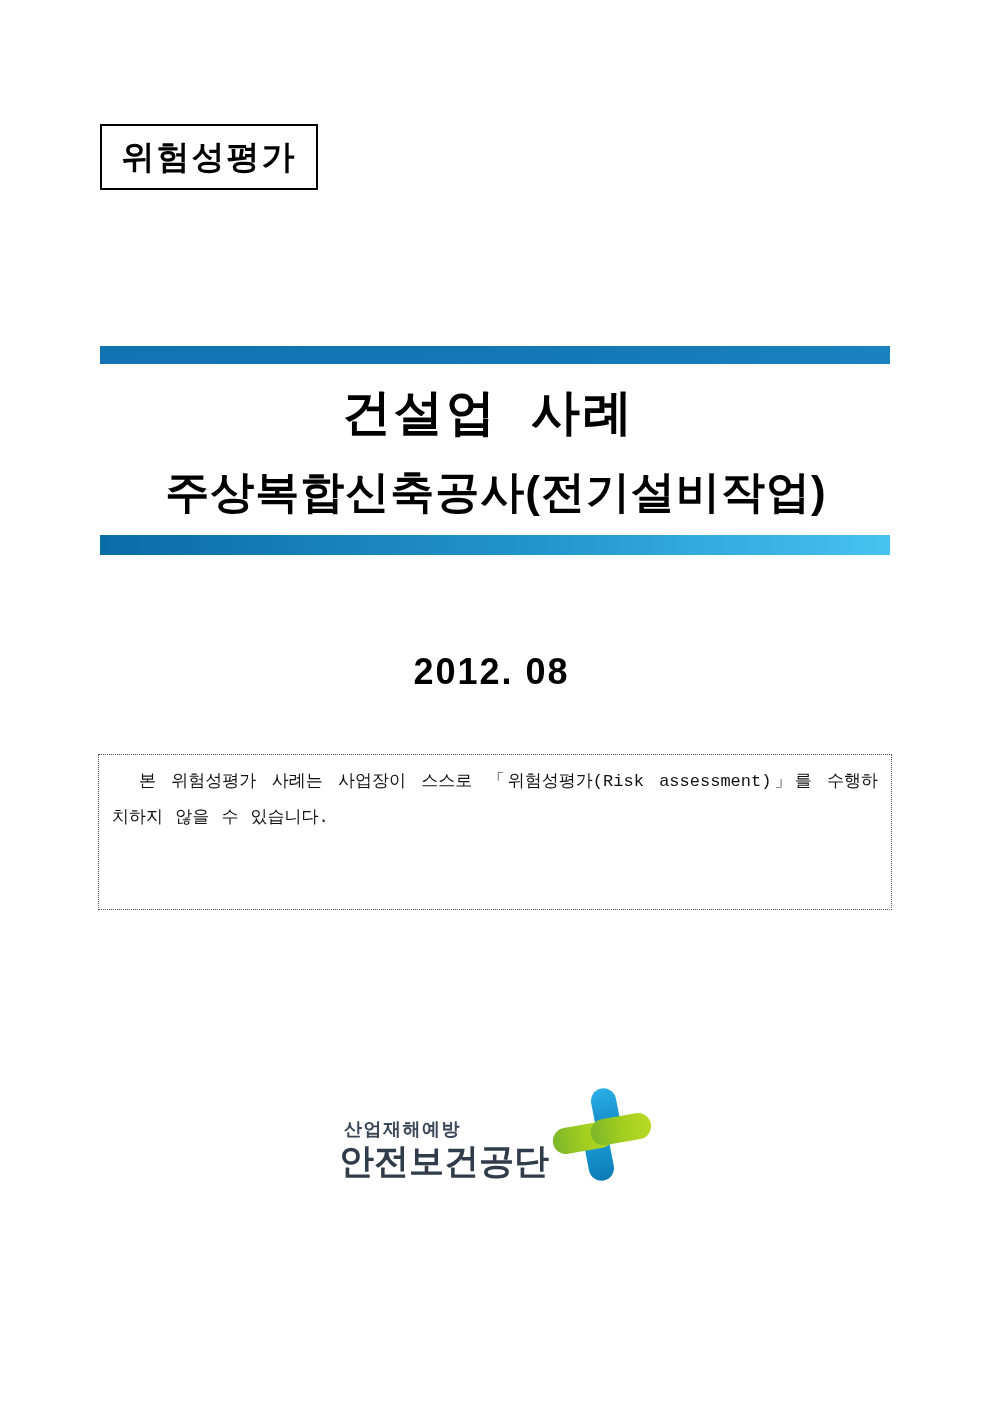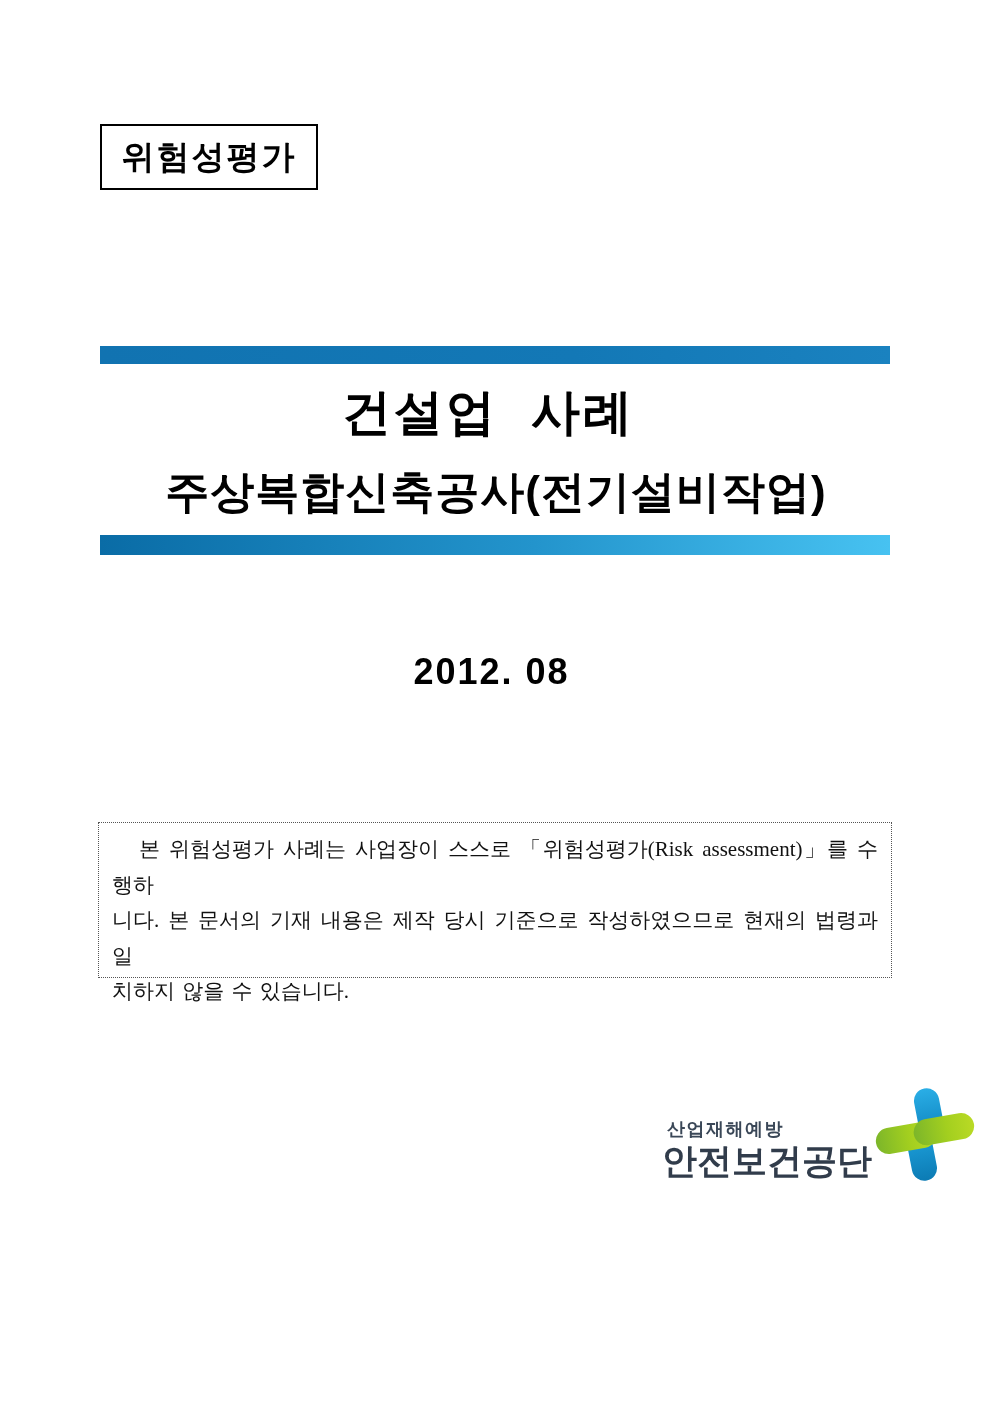--- a/index.html
+++ b/index.html
@@ -87,51 +87,51 @@
     text-align: center;
     font-size: 36px;
     font-weight: bold;
     letter-spacing: 2px;
   }
 
   
   .disclaimer {
     position: absolute;
     left: 98px;
-    top: 822px;
+    top: 754px;
     width: 794px;
     height: 156px;
     box-sizing: border-box;
     border: 1px dotted #555555;
     padding: 9px 13px 0 13px;
-    font-family: Liberation Serif, serif;
-    font-size: 21px;
+    font-family: Liberation Mono, monospace;
+    font-size: 17px;
     line-height: 35.5px;
     color: #111111;
   }
   .disclaimer .line {
     text-align: justify;
     text-align-last: justify;
     word-spacing: 2px;
   }
   .disclaimer .line.first {
     text-indent: 27px;
   }
   .disclaimer .line.last {
     text-align-last: left;
   }
 
   
   .logo {
     position: absolute;
     left: 0;
-    right: 16px;
+    right: 0;
     top: 1088px;
     display: flex;
-    justify-content: flex-end;
+    justify-content: center;
     align-items: flex-end;
   }
   .logo-textcol {
     display: flex;
     flex-direction: column;
     align-items: flex-start;
   }
   .logo-tagline {
     font-size: 18px;
     font-weight: bold;
@@ -167,21 +167,20 @@
   <h1 class="doc-title">건설업  사례</h1>
 
   <h2 class="doc-subtitle">주상복합신축공사(전기설비작업)</h2>
 
   <div class="bar bar-bottom"></div>
 
   <div class="doc-date">2012. 08</div>
 
   <div class="disclaimer">
     <div class="line first">본 위험성평가 사례는 사업장이 스스로 「위험성평가(Risk assessment)」를 수행하</div>
-    <div class="line">니다. 본 문서의 기재 내용은 제작 당시 기준으로 작성하였으므로 현재의 법령과 일</div>
     <div class="line last">치하지 않을 수 있습니다.</div>
   </div>
 
   <div class="logo">
     <div class="logo-textcol">
       <div class="logo-tagline">산업재해예방</div>
       <div class="logo-name">안전보건공단</div>
     </div>
     <svg class="logo-symbol" viewBox="0 0 100 96" xmlns="http://www.w3.org/2000/svg" aria-hidden="true">
       <defs>

